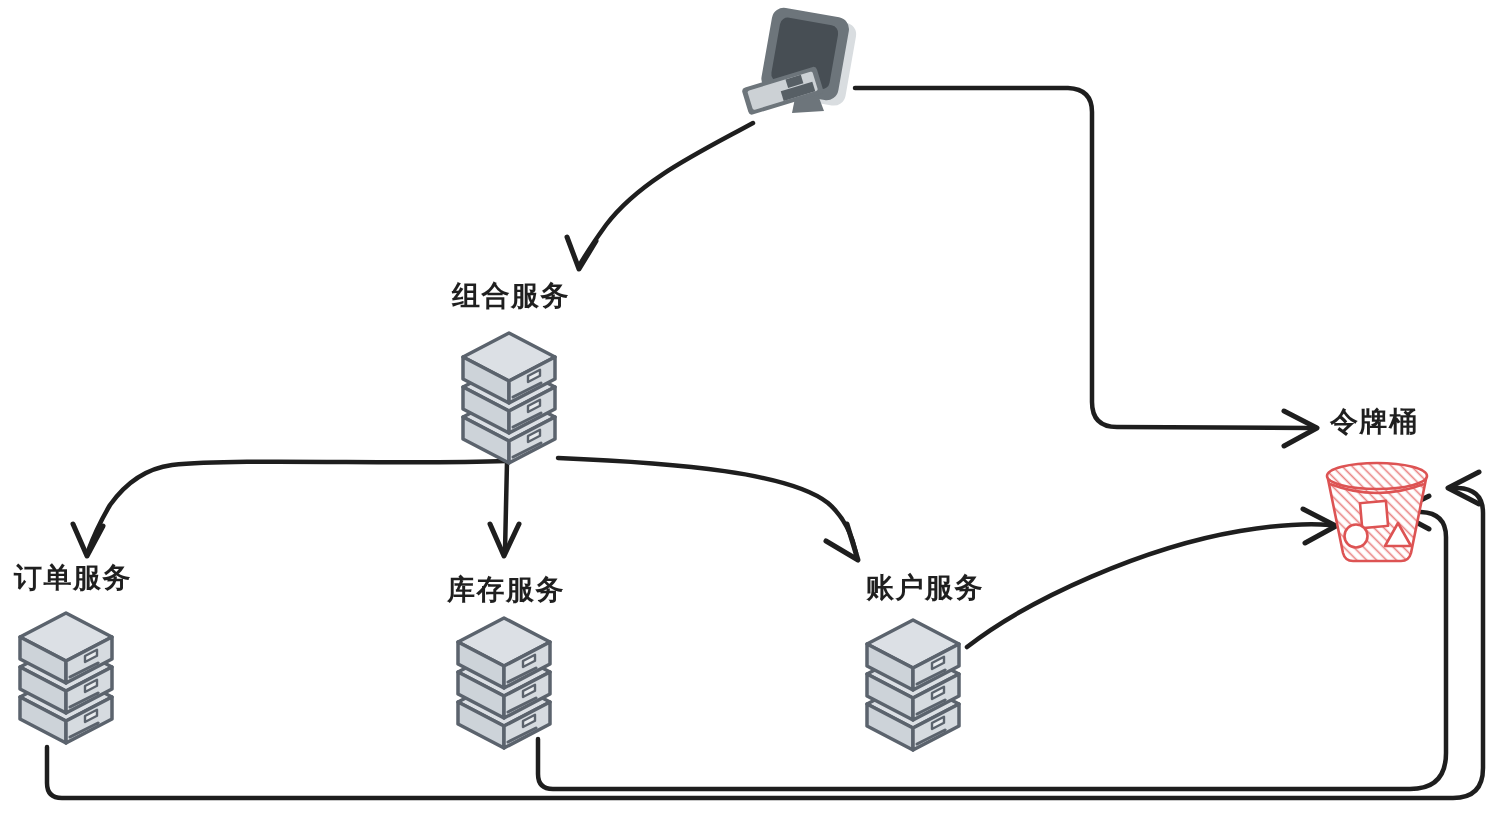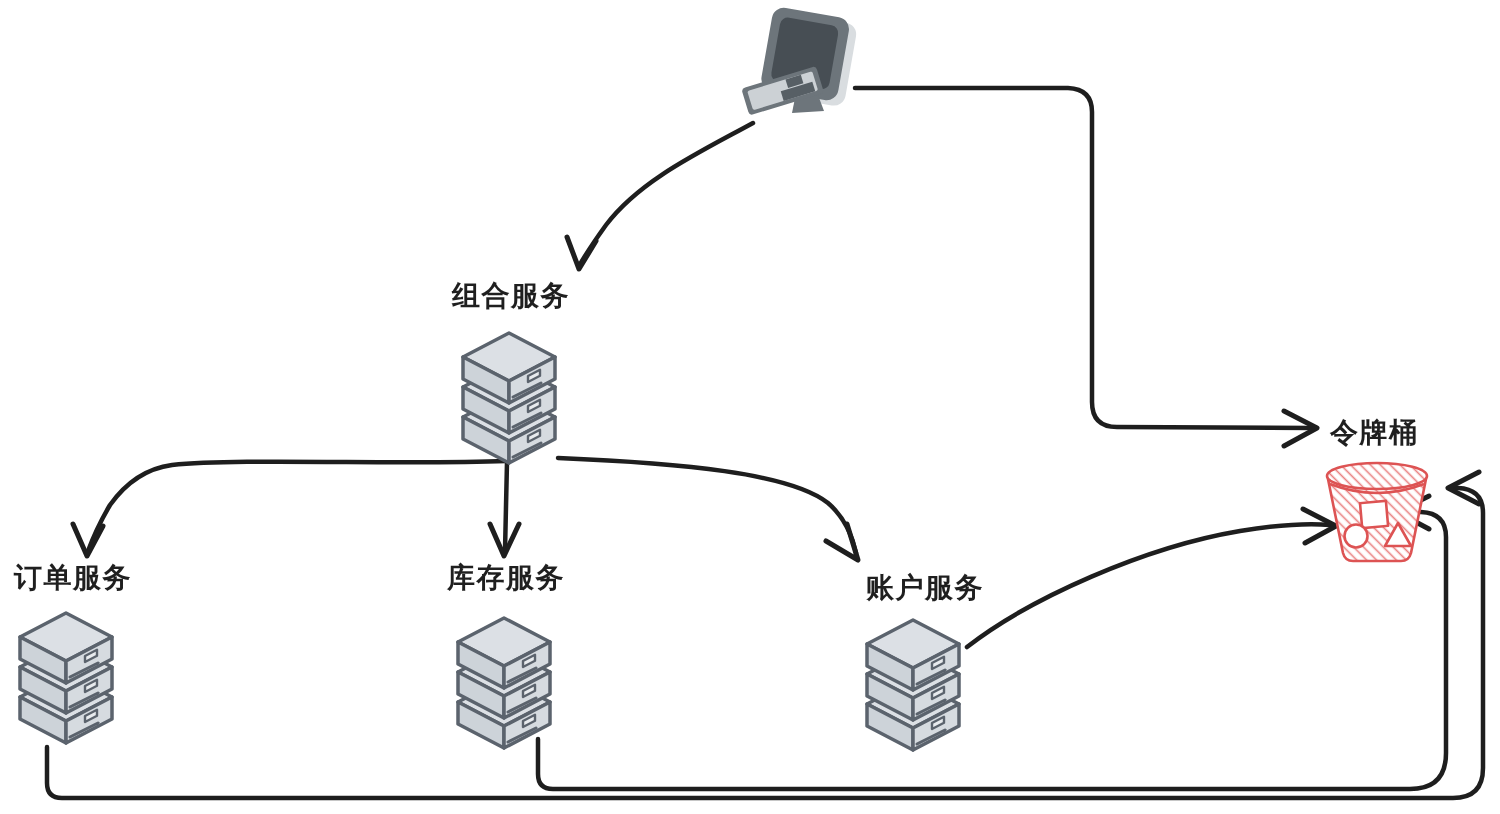--- a/index.html
+++ b/index.html
@@ -14,23 +14,23 @@
     position:absolute;
     font-size:28px;
     font-weight:600;
     letter-spacing:1.5px;
     color:#1f1f1f;
     white-space:nowrap;
     user-select:none;
   }
   .lbl-composite{left:452px;top:277px;}
   .lbl-order{left:14px;top:559px;}
-  .lbl-inventory{left:447px;top:559px;}
+  .lbl-inventory{left:447px;top:571px;}
   .lbl-account{left:857px;top:569px;margin-left:9px;}
-  .lbl-bucket{left:1330px;top:414px;}
+  .lbl-bucket{left:1330px;top:403px;}
 </style>
 </head>
 <body>
 
 <div class="stage">
 
 <svg class="diagram" width="1500" height="814" viewBox="0 0 1500 814">
   <defs>
 
     <g id="server-stack">

